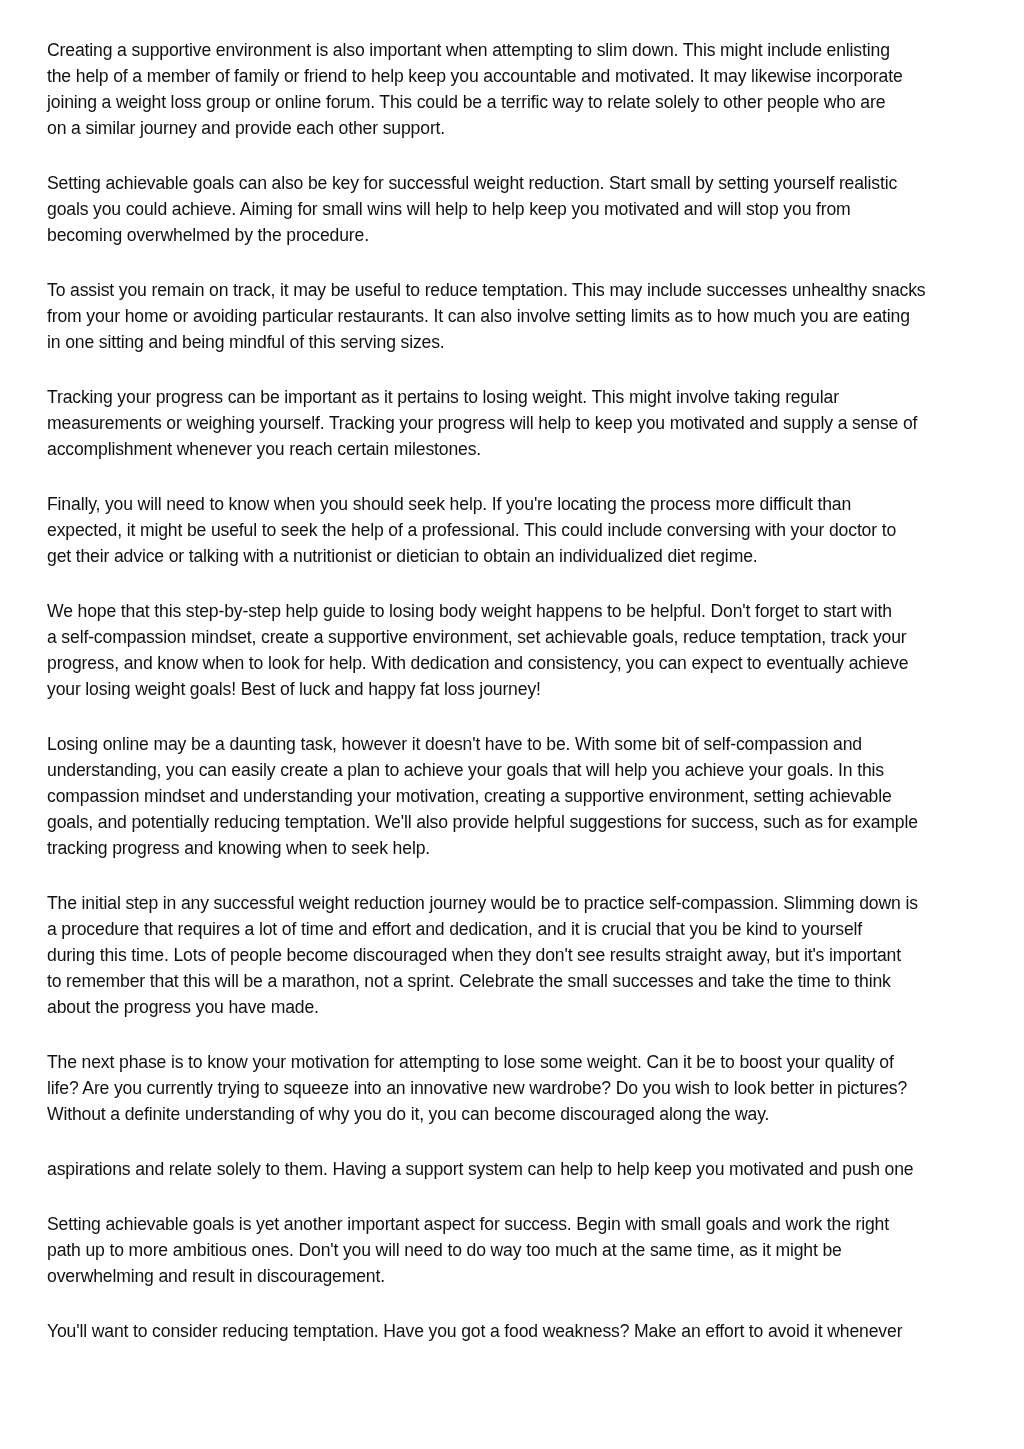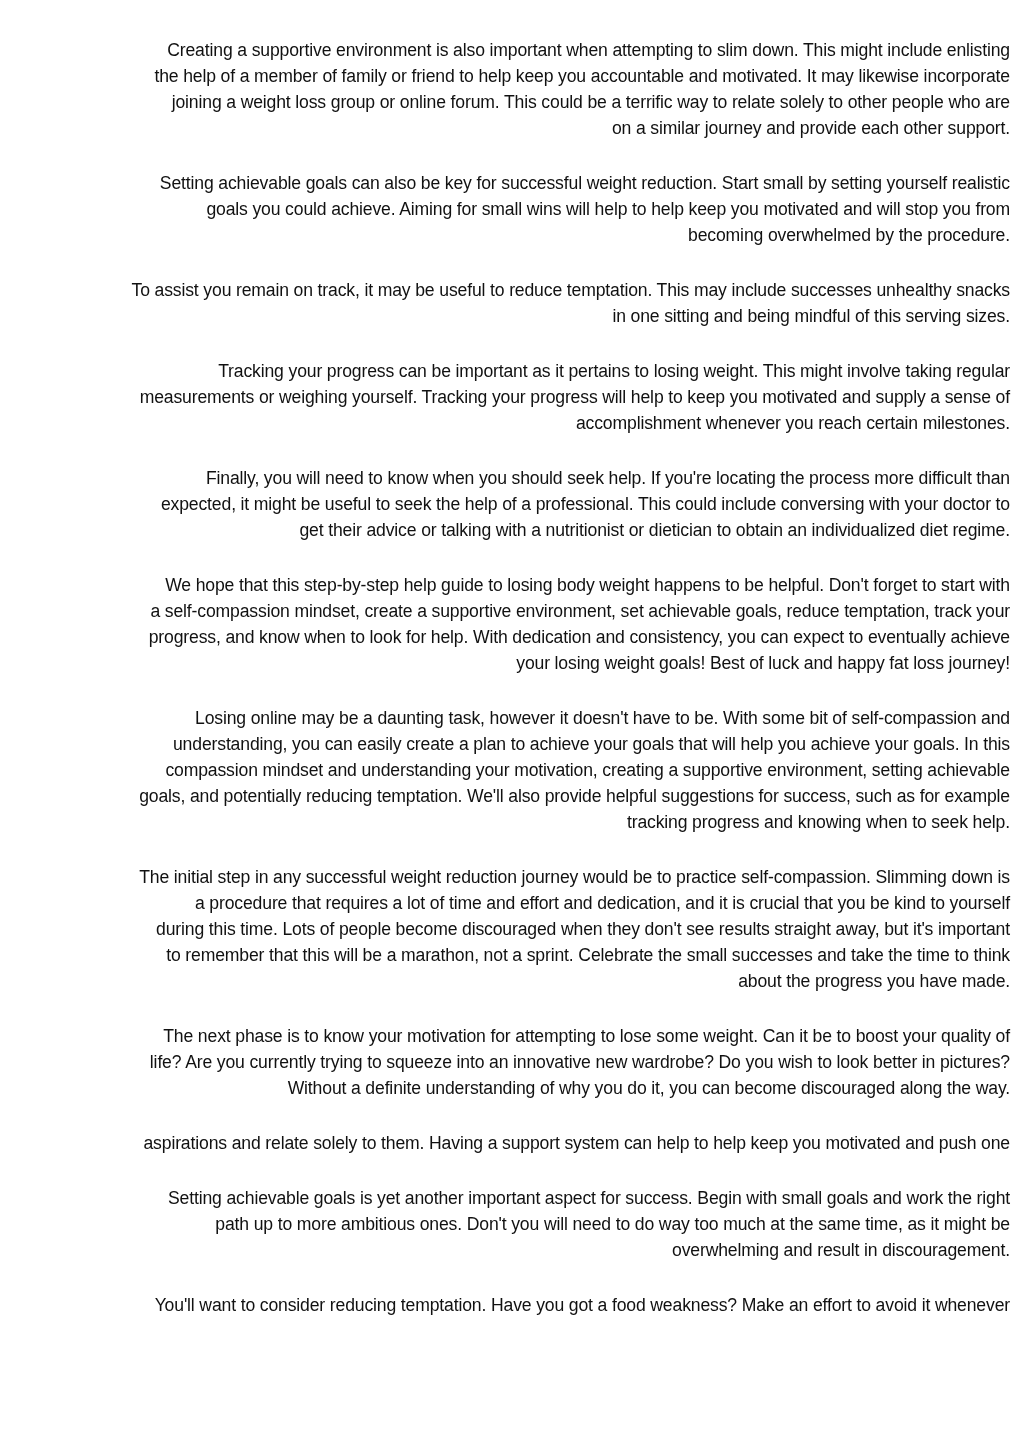--- a/index.html
+++ b/index.html
@@ -20,21 +20,20 @@
       width: 975px;
       color: #111111;
       font-family: "Liberation Sans", sans-serif;
       font-size: 17.6px;
       line-height: 26px;
       letter-spacing: -0.15px;
     }
     .para {
       margin: 0 0 29px 12px;
       padding: 0;
-      text-align: right;
     }
     .line {
       display: block;
       white-space: nowrap;
     }
   </style>
 </head>
 <body>
 
 <div class="page">
@@ -44,20 +43,21 @@
     <span class="line">joining a weight loss group or online forum. This could be a terrific way to relate solely to other people who are</span>
     <span class="line">on a similar journey and provide each other support.</span>
   </p>
   <p class="para">
     <span class="line">Setting achievable goals can also be key for successful weight reduction. Start small by setting yourself realistic</span>
     <span class="line">goals you could achieve. Aiming for small wins will help to help keep you motivated and will stop you from</span>
     <span class="line">becoming overwhelmed by the procedure.</span>
   </p>
   <p class="para">
     <span class="line">To assist you remain on track, it may be useful to reduce temptation. This may include successes unhealthy snacks</span>
+    <span class="line">from your home or avoiding particular restaurants. It can also involve setting limits as to how much you are eating</span>
     <span class="line">in one sitting and being mindful of this serving sizes.</span>
   </p>
   <p class="para">
     <span class="line">Tracking your progress can be important as it pertains to losing weight. This might involve taking regular</span>
     <span class="line">measurements or weighing yourself. Tracking your progress will help to keep you motivated and supply a sense of</span>
     <span class="line">accomplishment whenever you reach certain milestones.</span>
   </p>
   <p class="para">
     <span class="line">Finally, you will need to know when you should seek help. If you're locating the process more difficult than</span>
     <span class="line">expected, it might be useful to seek the help of a professional. This could include conversing with your doctor to</span>

